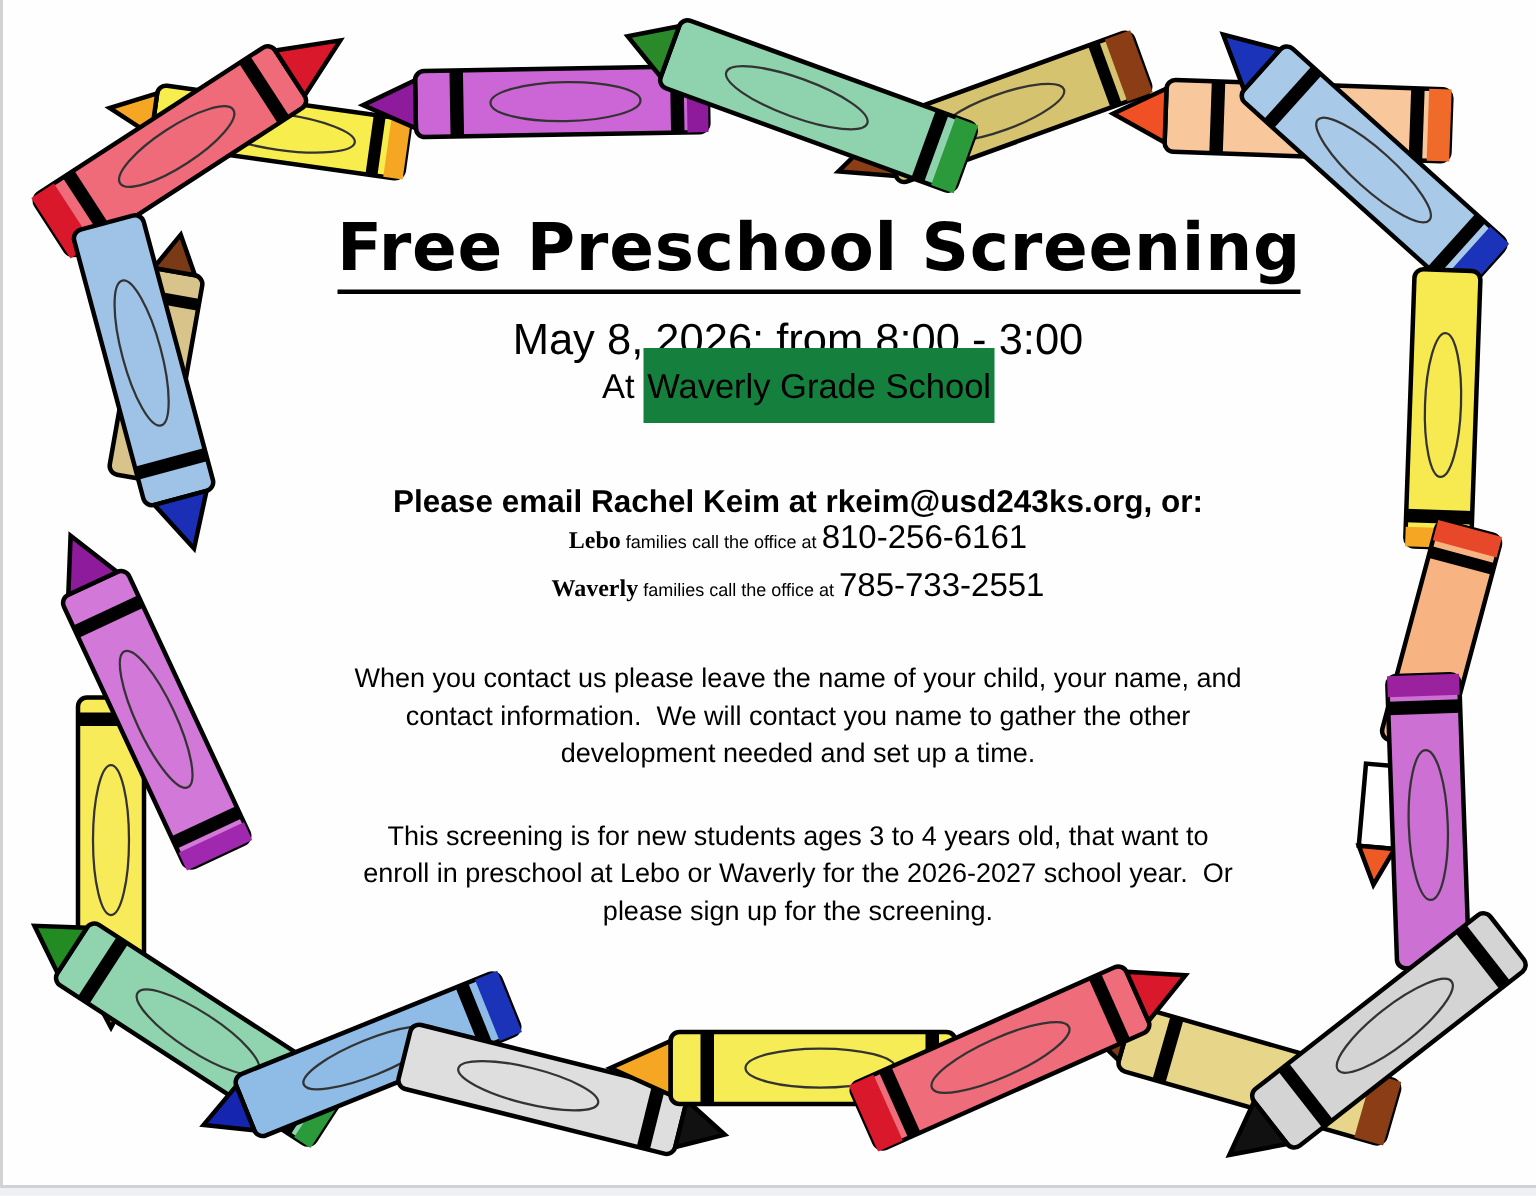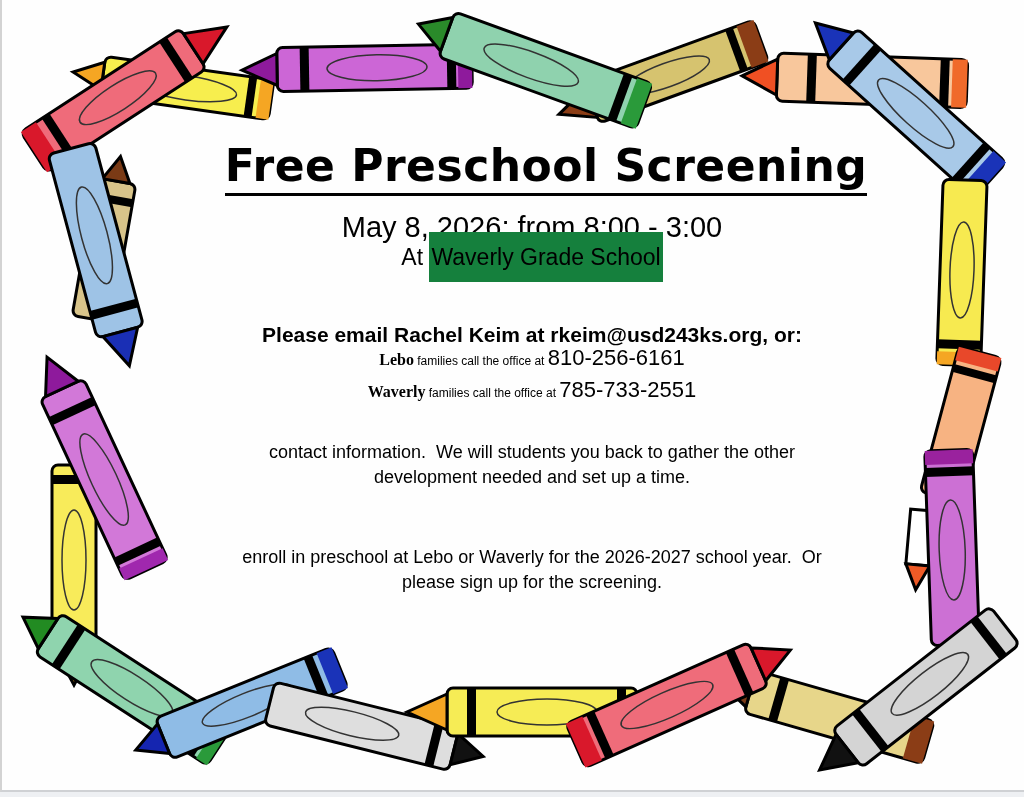--- a/index.html
+++ b/index.html
@@ -300,22 +300,24 @@
     <div class="email-line">Please email Rachel Keim at rkeim@usd243ks.org, or:</div>
 
     <div class="phone-line p1">
       <span class="who">Lebo</span><span class="mid" style="white-space: pre;"> families call the office at </span><span class="num">810-256-6161</span>
     </div>
     <div class="phone-line p2">
       <span class="who">Waverly</span><span class="mid" style="white-space: pre;"> families call the office at </span><span class="num">785-733-2551</span>
     </div>
 
     <div class="para para-a">
-      <div style="white-space:pre">contact information.  We will students you back to gather the other</div>
+      <div>When you contact us please leave the name of your child, your name, and</div>
+      <div style="white-space:pre">contact information.  We will contact you name to gather the other</div>
       <div>development needed and set up a time.</div>
     </div>
 
     <div class="para para-b">
+      <div>This screening is for new students ages 3 to 4 years old, that want to</div>
       <div style="white-space:pre">enroll in preschool at Lebo or Waverly for the 2026-2027 school year.  Or</div>
       <div>please sign up for the screening.</div>
     </div>
   </div>
 </div>
 
 </body></html>

